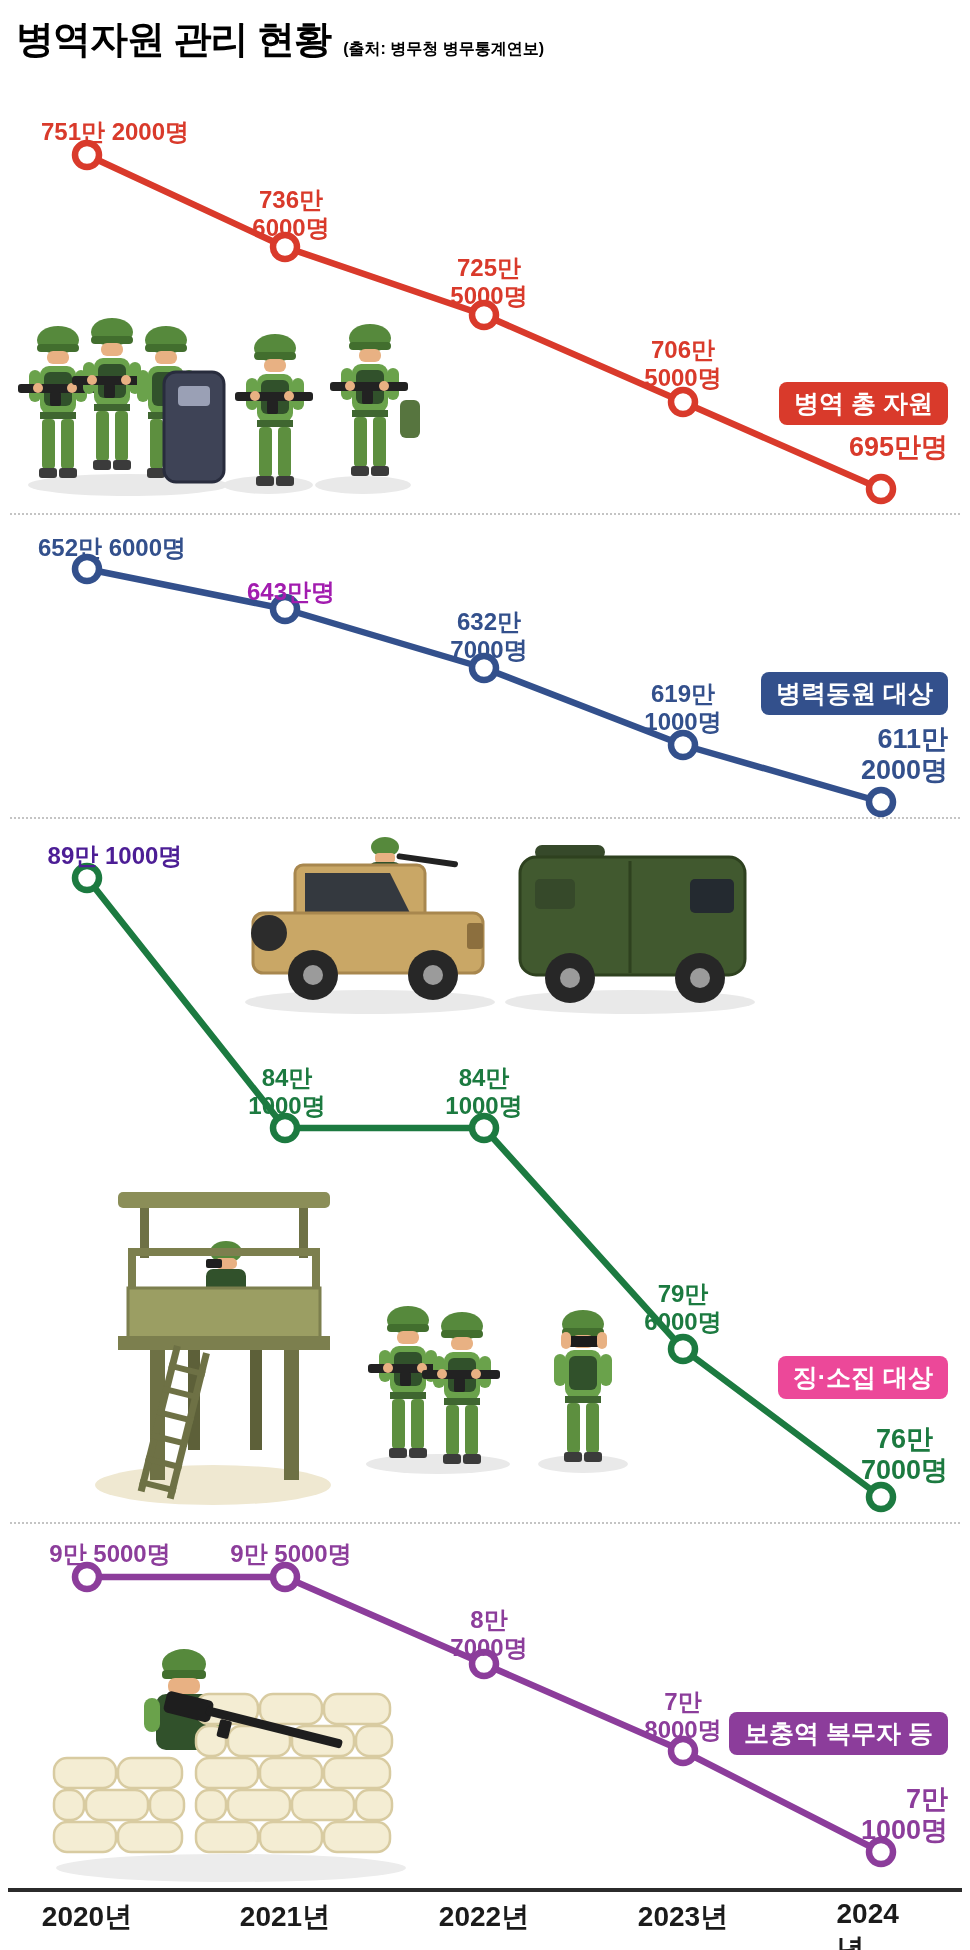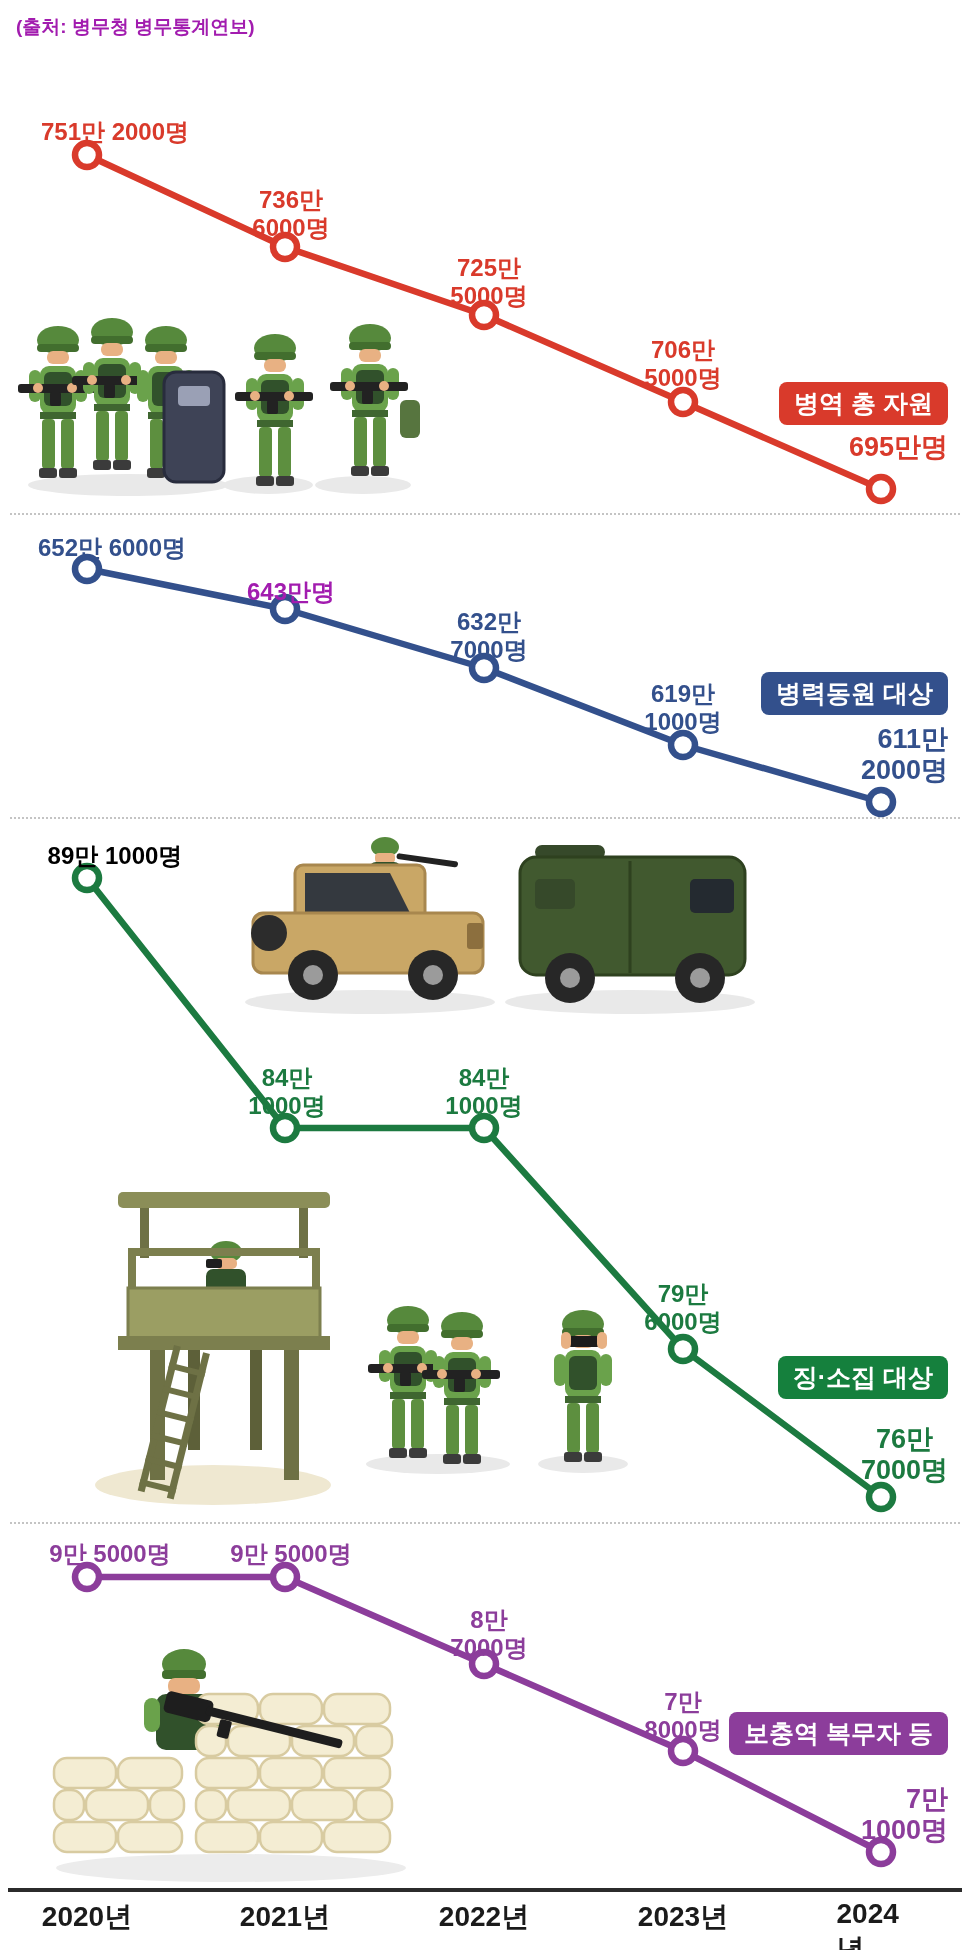--- a/index.html
+++ b/index.html
@@ -1,20 +1,20 @@
 <!DOCTYPE html>
 <html><head>
 <meta charset="utf-8">
 <style>
   html,body{margin:0;padding:0;background:#fff;}
   .canvas{position:relative;width:970px;height:1950px;background:#fff;overflow:hidden;
           font-family:"Liberation Sans","DejaVu Sans",sans-serif;}
   header{position:absolute;top:14px;left:16px;display:flex;align-items:flex-end;gap:12px;z-index:6;}
   h1{margin:0;font-size:38px;font-weight:900;letter-spacing:-1px;color:#000;}
-  .source{font-size:19px;font-weight:600;color:#a21caf;padding-bottom:5px;}
+  .source{font-size:16px;font-weight:600;color:#000000;padding-bottom:5px;}
   .sep{position:absolute;left:10px;right:10px;border-top:2px dotted #c4c4c4;z-index:0;}
   .axis{position:absolute;left:8px;right:8px;top:1888px;border-top:4px solid #2b2b2b;z-index:2;}
   .year{position:absolute;top:1898px;transform:translateX(-50%);font-size:28px;font-weight:600;color:#1b1b1b;z-index:3;}
   .illus{position:absolute;z-index:1;}
   #lines-svg{position:absolute;left:0;top:0;z-index:5;pointer-events:none;}
   .pt-label{position:absolute;transform:translateX(-50%);text-align:center;font-size:24px;line-height:28px;
             font-weight:800;white-space:pre-line;z-index:6;margin-top:8px;}
   .pt-label.end{left:auto;right:22px;transform:none;text-align:right;font-size:27px;line-height:31px;}
   .badge{position:absolute;right:22px;color:#fff;font-weight:800;font-size:25px;padding:5px 15px;
          border-radius:8px;z-index:6;white-space:nowrap;}
@@ -43,20 +43,21 @@
       <rect x="24" y="72" width="11" height="14" rx="2" fill="#222"></rect>
       <circle cx="12" cy="68" r="5" fill="#e8b183"></circle>
       <circle cx="46" cy="68" r="5" fill="#e8b183"></circle>
     </g>
   </defs>
 </svg>
 
 <div class="canvas">
 
   <header>
+    <h1>병역자원 관리 현황</h1>
     <span class="source">(출처: 병무청 병무통계연보)</span>
   </header>
 
   <div class="sep" style="top:513px"></div>
   <div class="sep" style="top:817px"></div>
   <div class="sep" style="top:1522px"></div>
 
   <svg class="illus" style="left:18px;top:280px" width="430" height="220" viewBox="0 0 430 220">
     <ellipse cx="110" cy="205" rx="100" ry="11" fill="#e9e9e9"></ellipse>
     <ellipse cx="250" cy="205" rx="45" ry="9" fill="#e9e9e9"></ellipse>
@@ -236,28 +237,28 @@
   <div class="pt-label" style="left: 112px; top: 526px; color: rgb(51, 80, 140);">652만 6000명</div>
   <div class="pt-label" style="left: 291px; top: 570px; color: #a21caf; text-align: right;">643만명</div>
   <div class="pt-label" style="left: 489px; top: 600px; color: rgb(51, 80, 140);">632만
 7000명</div>
   <div class="pt-label" style="left: 683px; top: 672px; color: rgb(51, 80, 140);">619만
 1000명</div>
   <div class="badge" style="top: 672px; background: rgb(51, 80, 140);">병력동원 대상</div>
   <div class="pt-label end" style="top: 716px; color: rgb(51, 80, 140);">611만
 2000명</div>
 
-  <div class="pt-label" style="left: 115px; top: 834px; color: #000000;">89만 1000명</div>
+  <div class="pt-label" style="left: 115px; top: 834px; color: #4c1d95;">89만 1000명</div>
   <div class="pt-label" style="left: 287px; top: 1056px; color: rgb(28, 122, 64);">84만
 1000명</div>
   <div class="pt-label" style="left: 484px; top: 1056px; color: rgb(28, 122, 64);">84만
 1000명</div>
   <div class="pt-label" style="left: 683px; top: 1272px; color: rgb(28, 122, 64);">79만
 6000명</div>
-  <div class="badge" style="top: 1356px; background: #15803d;">징·소집 대상</div>
+  <div class="badge" style="top: 1356px; background: #ec4899;">징·소집 대상</div>
   <div class="pt-label end" style="top: 1416px; color: rgb(28, 122, 64); text-align: center;">76만
 7000명</div>
 
   <div class="pt-label" style="left: 110px; top: 1532px; color: rgb(140, 61, 155);">9만 5000명</div>
   <div class="pt-label" style="left: 291px; top: 1532px; color: rgb(140, 61, 155);">9만 5000명</div>
   <div class="pt-label" style="left: 489px; top: 1598px; color: rgb(140, 61, 155);">8만
 7000명</div>
   <div class="pt-label" style="left: 683px; top: 1680px; color: rgb(140, 61, 155);">7만
 8000명</div>
   <div class="badge" style="top: 1712px; background: rgb(140, 61, 155);">보충역 복무자 등</div>

